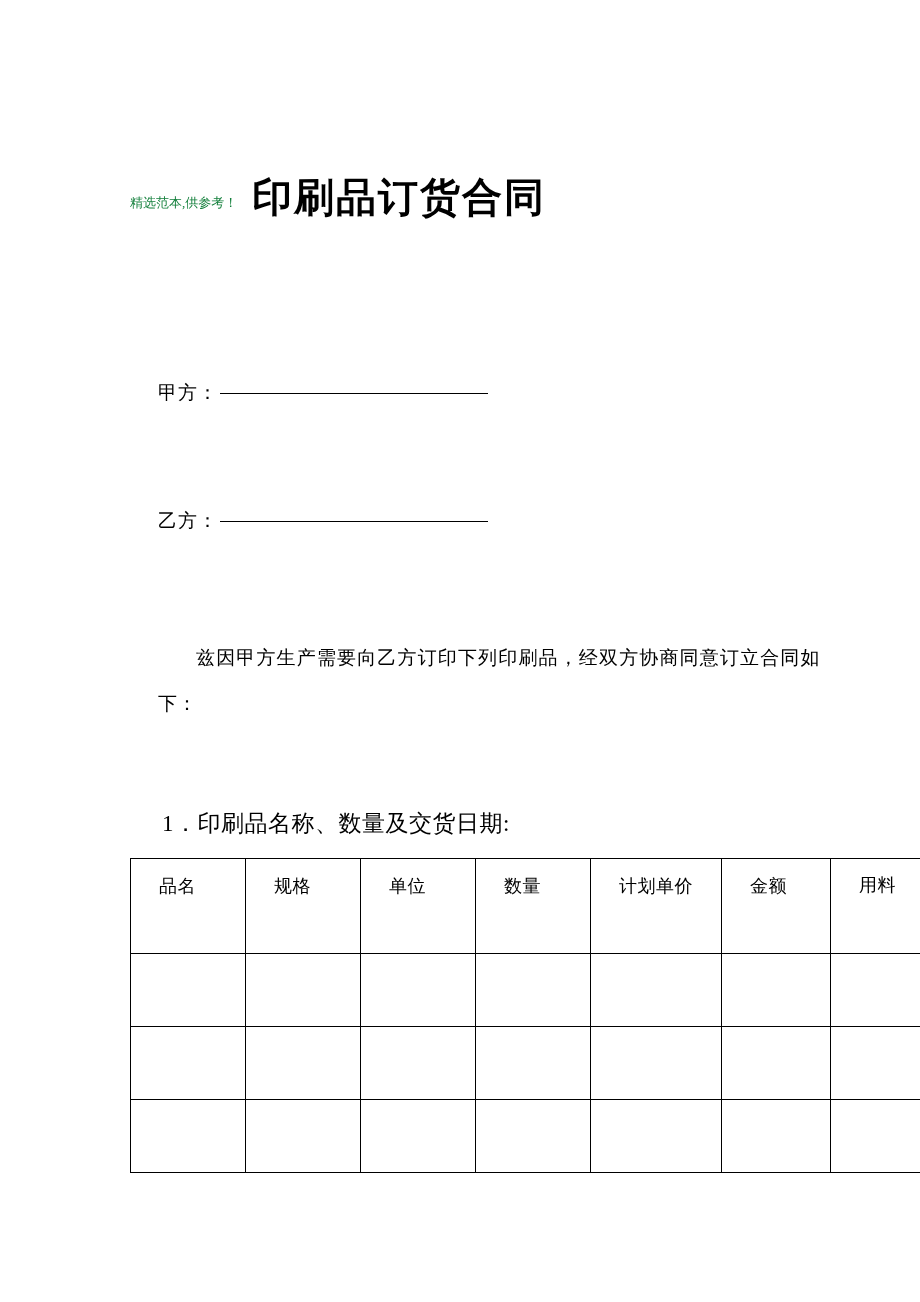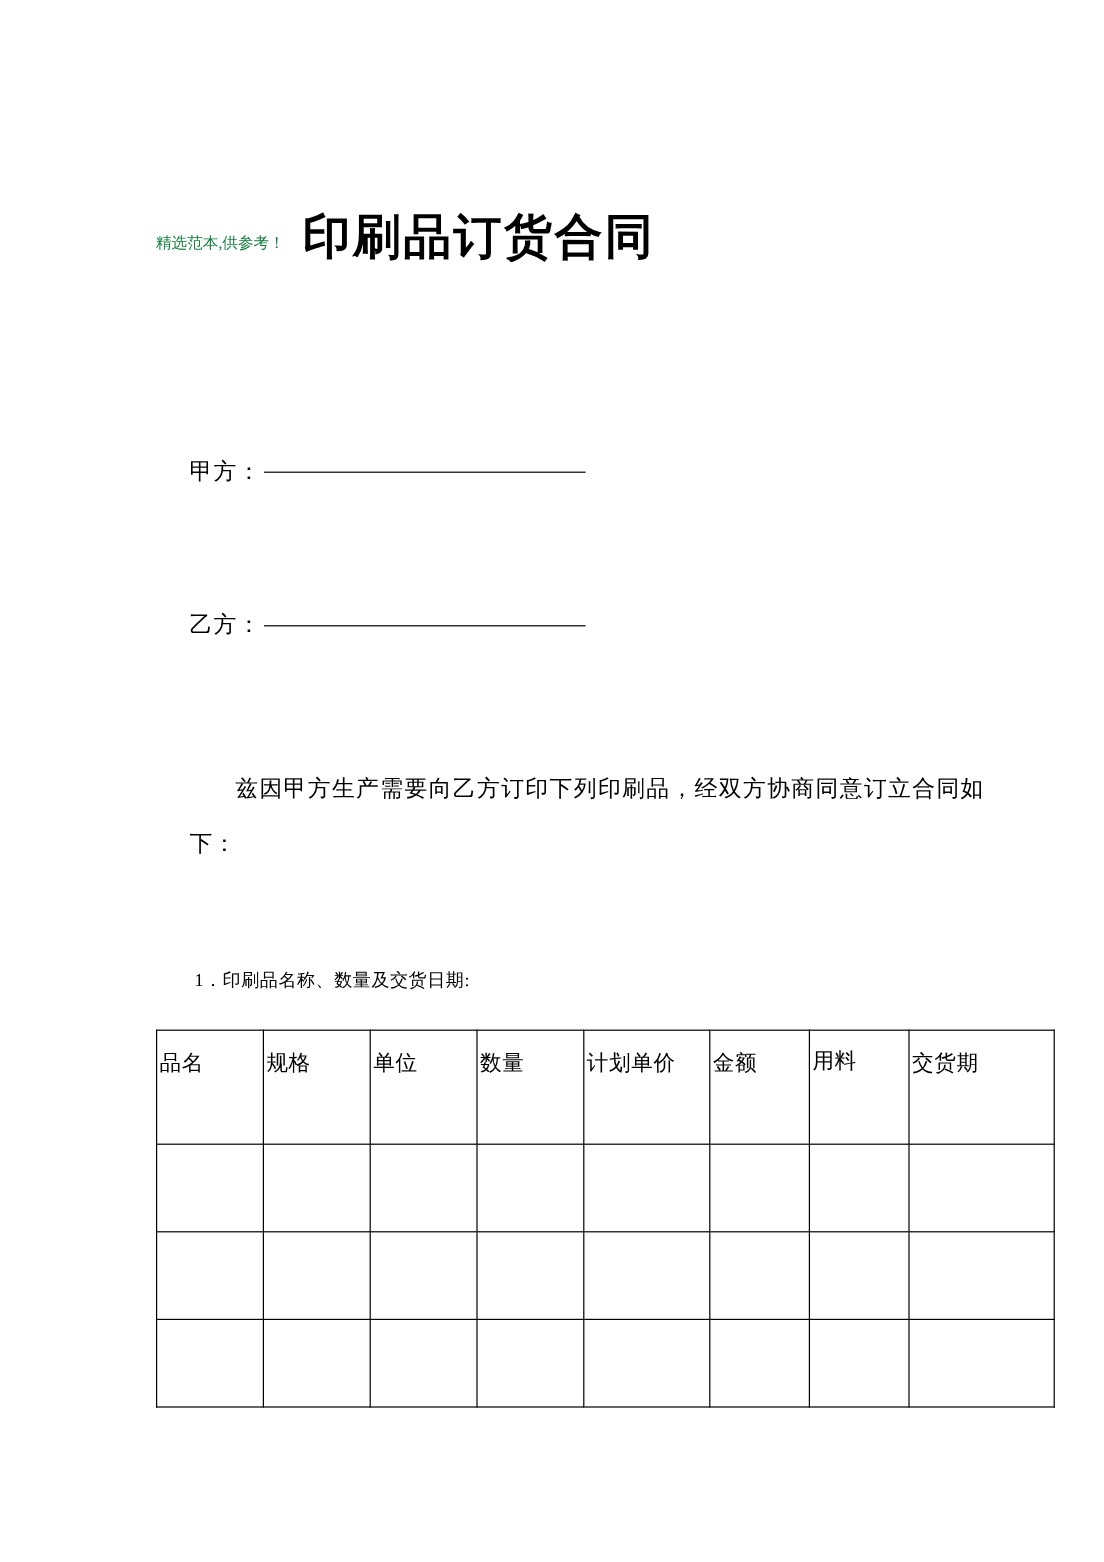--- a/index.html
+++ b/index.html
@@ -85,21 +85,21 @@
     text-align: justify;
     margin-left: 28px;
   }
 
   
   .section-1 {
     position: absolute;
     left: 130px;
     top: 808px;
     width: 662px;
-    font-size: 15px;
+    font-size: 23px;
     letter-spacing: 0.5px;
     text-indent: 32px;
     white-space: nowrap;
   }
 
   
   .goods-table {
     position: absolute;
     left: 130px;
     top: 858px;
@@ -107,21 +107,21 @@
     border-collapse: collapse;
     table-layout: fixed;
   }
   .goods-table td,
   .goods-table th {
     border: 1.5px solid #000000;
     font-size: 18px;
     font-weight: normal;
     text-align: left;
     vertical-align: top;
-    padding: 10px 8px 0 2px;
+    padding: 10px 8px 0 28px;
     line-height: 34px;
     letter-spacing: 0.5px;
   }
   .goods-table thead td { height: 84px; }
   .goods-table tbody td { height: 62px; }
   .col-1 { width: 78px; }
   .col-2 { width: 78px; }
   .col-3 { width: 78px; }
   .col-4 { width: 78px; }
   .col-5 { width: 94px; margin-left: 24px; }

